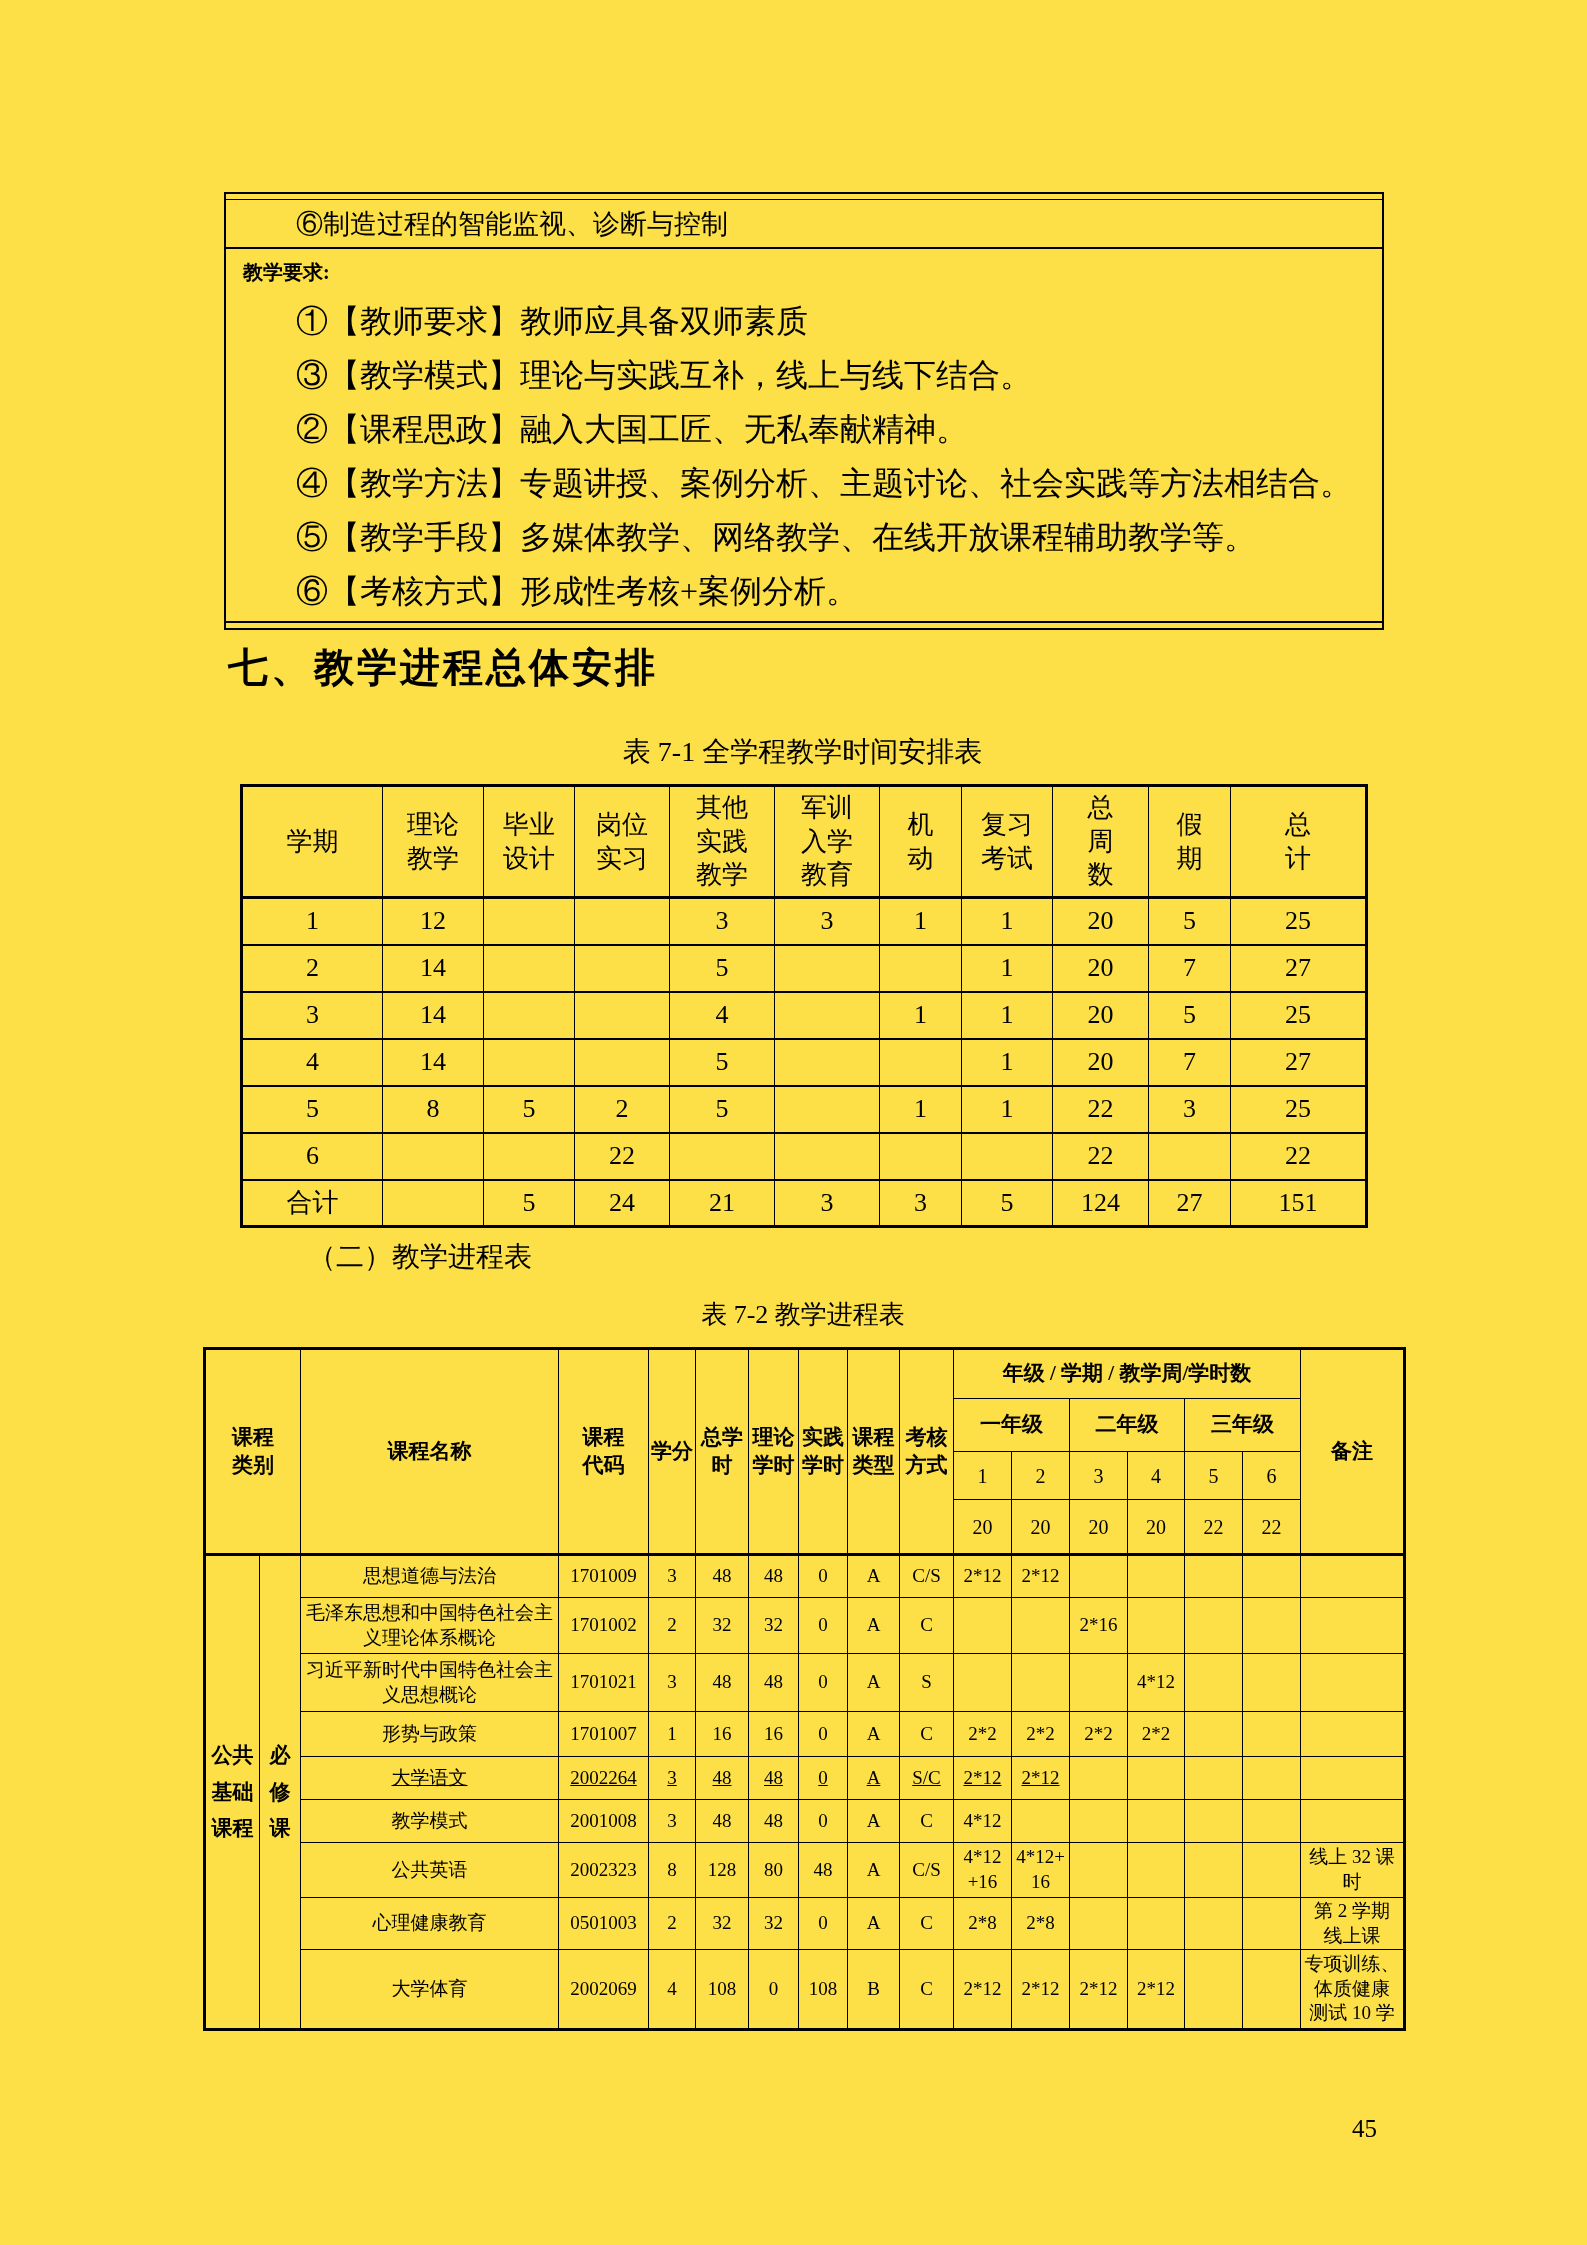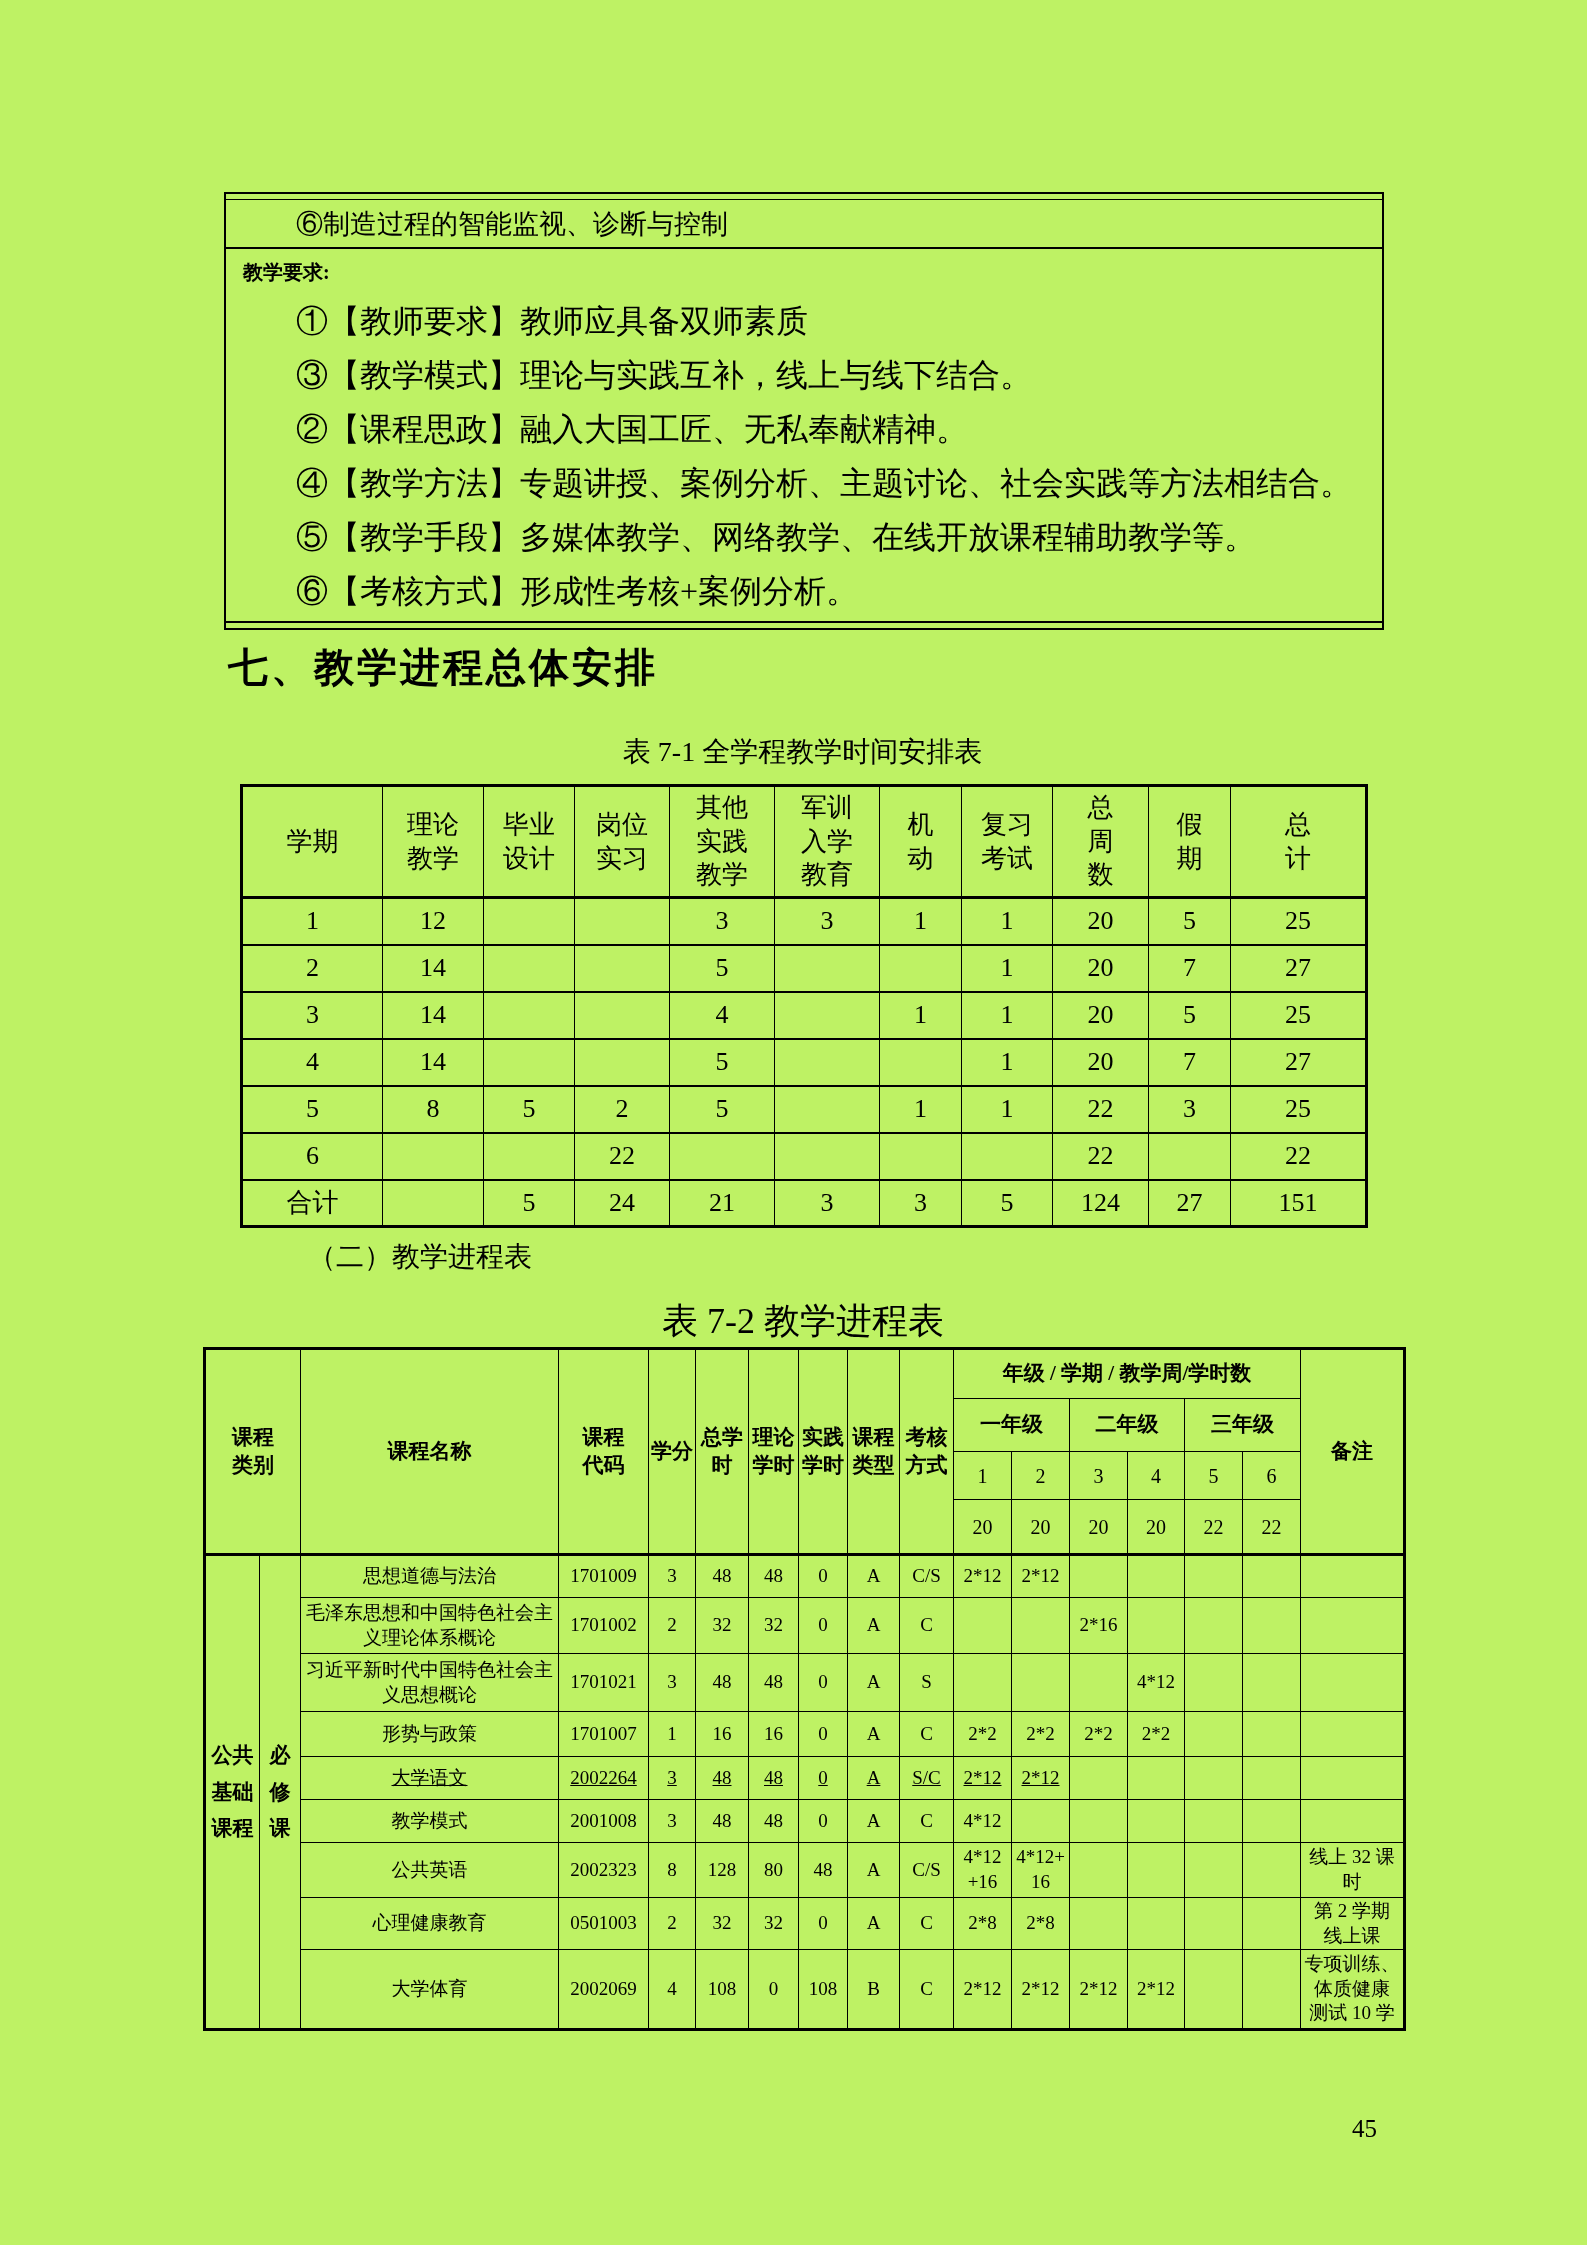--- a/index.html
+++ b/index.html
@@ -1,37 +1,37 @@
 <!DOCTYPE html>
 <html><head>
 <meta charset="utf-8">
 <style>
   html,body{margin:0;padding:0;background:#e8e8e8;}
-  .page{position:relative;width:1587px;height:2245px;background:#bef264;margin:0 auto;
+  .page{position:relative;width:1587px;height:2245px;background:#fde047;margin:0 auto;
         font-family:"Liberation Serif","DejaVu Serif",serif;color:#000;overflow:hidden;}
 
   
   .top-block{position:absolute;left:224px;top:192px;width:1160px;
              border-left:2px solid #000;border-right:2px solid #000;box-sizing:border-box;}
   .rule-double-top{height:5px;border-top:2px solid #000;border-bottom:1px solid #000;}
   .rule-double-bot{height:5px;border-top:2px solid #000;border-bottom:2px solid #000;margin-top:2px;}
   .row-item6{height:47px;display:flex;align-items:center;padding-left:70px;
              font-size:27px;border-bottom:2px solid #000;}
   .req-title{padding:10px 0 0 17px;font-size:20px;font-weight:bold;height:36px;}
   .req-item{height:54px;display:flex;align-items:center;padding-left:70px;font-size:32px;}
 
   
   .section-heading{position:absolute;left:228px;top:640px;
     font-family:"Liberation Sans","DejaVu Sans",sans-serif;font-weight:bold;
     font-size:40px;letter-spacing:3px;}
 
   
   .caption1{position:absolute;left:240px;width:1125px;top:733px;text-align:center;font-size:28px;}
   .sub-caption{position:absolute;left:280px;top:1238px;font-size:28px;margin-left:28px;}
-  .caption2{position:absolute;left:203px;width:1200px;top:1297px;text-align:center;font-size:36px;}
+  .caption2{position:absolute;left:203px;width:1200px;top:1297px;text-align:center;font-size:26px;}
 
   
   .t1{position:absolute;left:240px;top:784px;width:1125px;border-collapse:collapse;
       table-layout:fixed;text-align:center;font-size:26px;}
   .t1{border:3px solid #000;}
   .t1 th,.t1 td{border-left:1px solid #000;border-top:2px solid #000;
       font-weight:normal;white-space:pre-line;line-height:1.3;padding:0;vertical-align:middle;}
   .t1 thead{border-bottom:3px solid #000;}
   .t1 thead tr{height:112px;}
 

